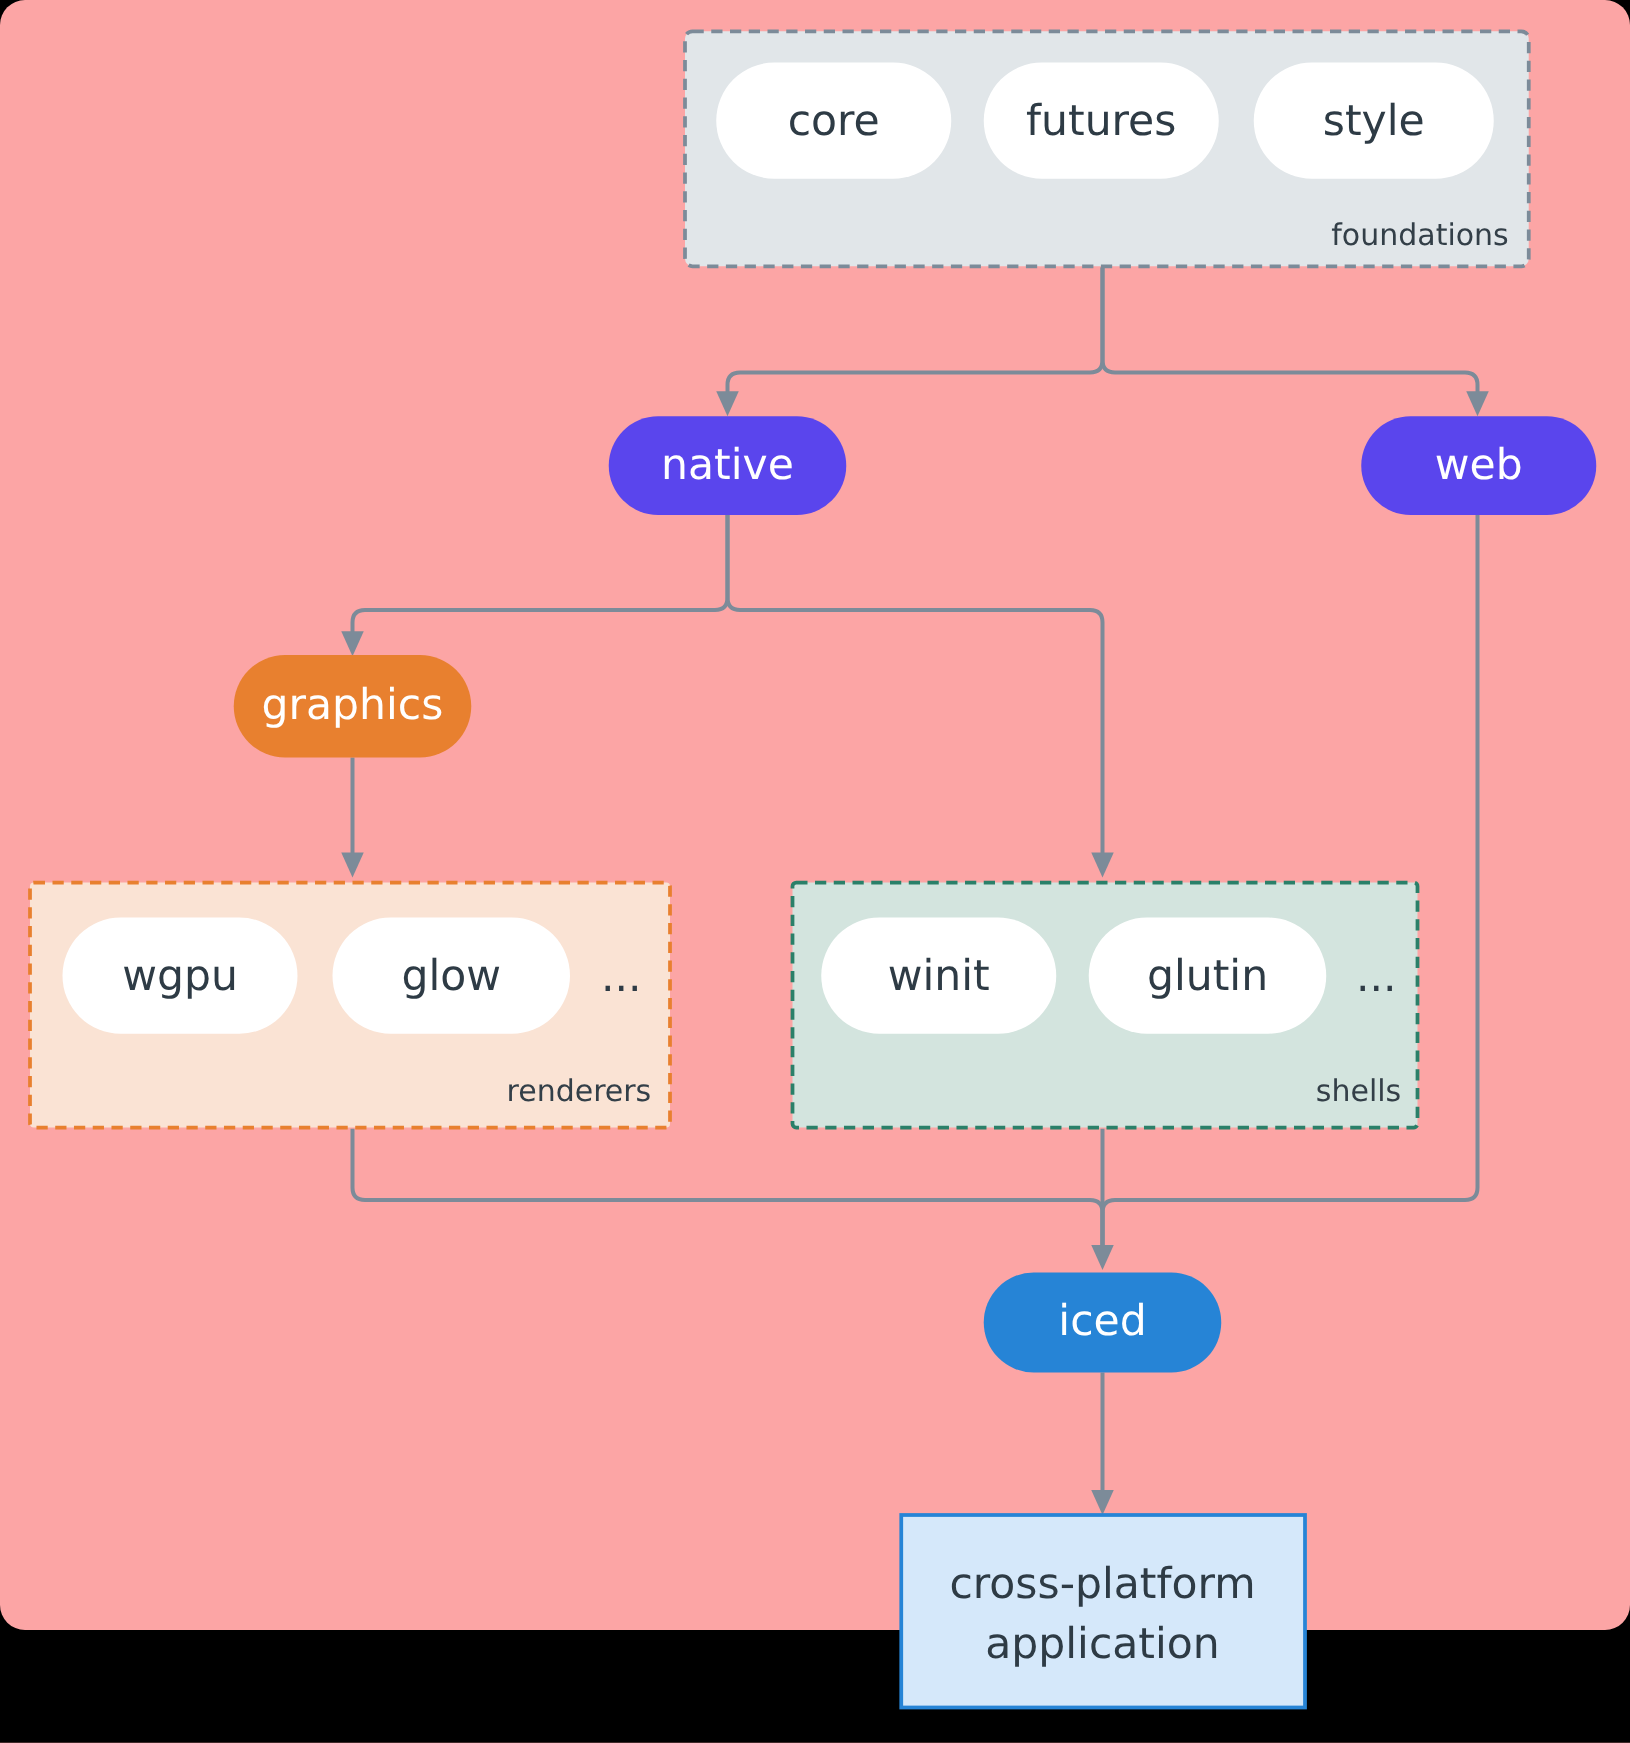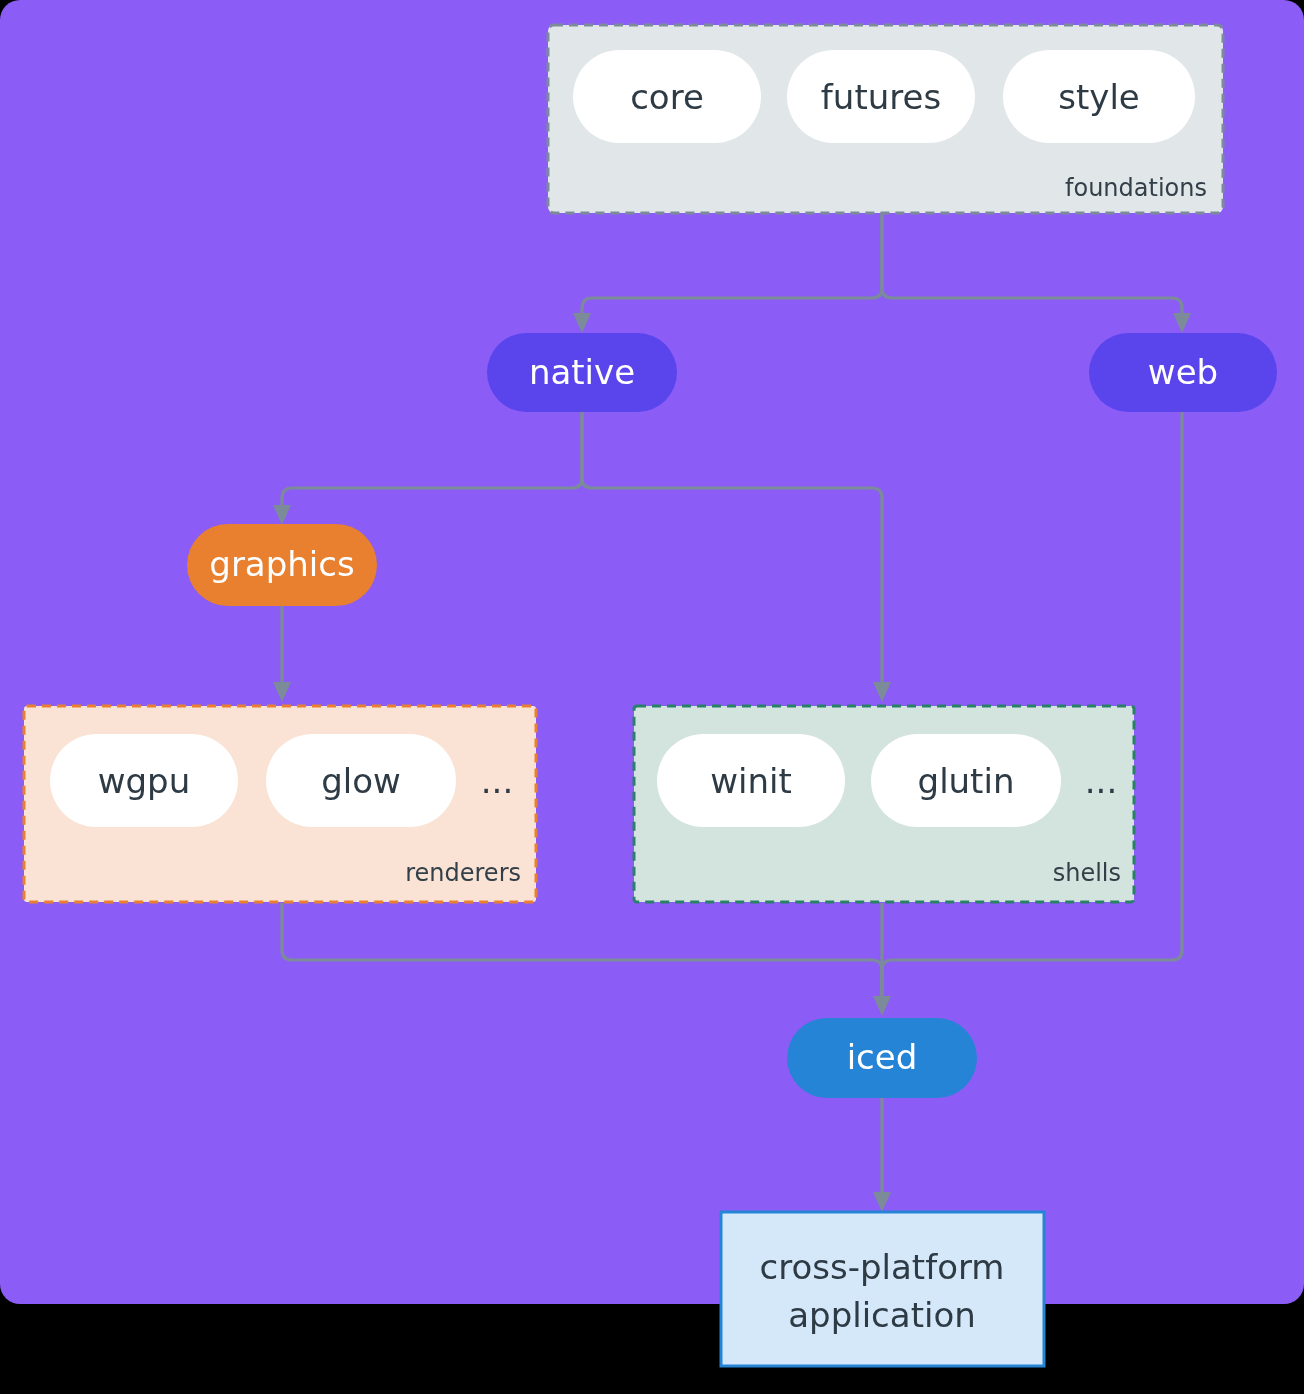--- a/index.html
+++ b/index.html
@@ -10,21 +10,21 @@
   body {
     width: 1304px;
     height: 1394px;
     font-family: "DejaVu Sans", "Liberation Sans", sans-serif;
     overflow: hidden;
   }
   #diagram-root {
     position: relative;
     width: 1304px;
     height: 1304px;
-    background: #8b5cf6;
+    background: #fca5a5;
     border-radius: 20px;
   }
   svg.diagram {
     position: absolute;
     top: 0;
     left: 0;
     width: 1304px;
     height: 1394px;
     display: block;
   }

